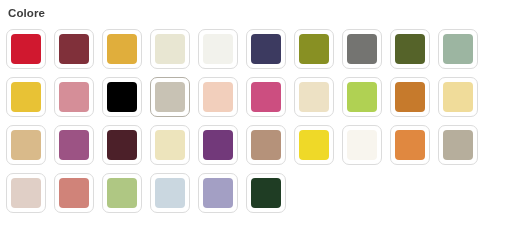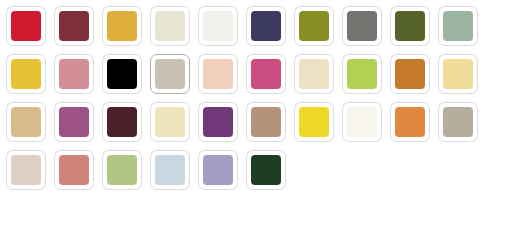--- a/index.html
+++ b/index.html
@@ -57,20 +57,21 @@
     width: 100%;
     height: 100%;
     border-radius: 4px;
   }
 </style>
 </head>
 <body>
 
 <div id="filter-panel">
 
+  <div id="panel-title">Colore</div>
 
   <div id="swatch-grid">
       <div class="swatch-card" title="crimson-red">
         <div class="swatch-chip" style="background: rgb(208, 24, 47);"></div>
       </div>
       <div class="swatch-card" title="dark-maroon">
         <div class="swatch-chip" style="background: rgb(128, 48, 58);"></div>
       </div>
       <div class="swatch-card" title="goldenrod">
         <div class="swatch-chip" style="background: rgb(224, 174, 60);"></div>

